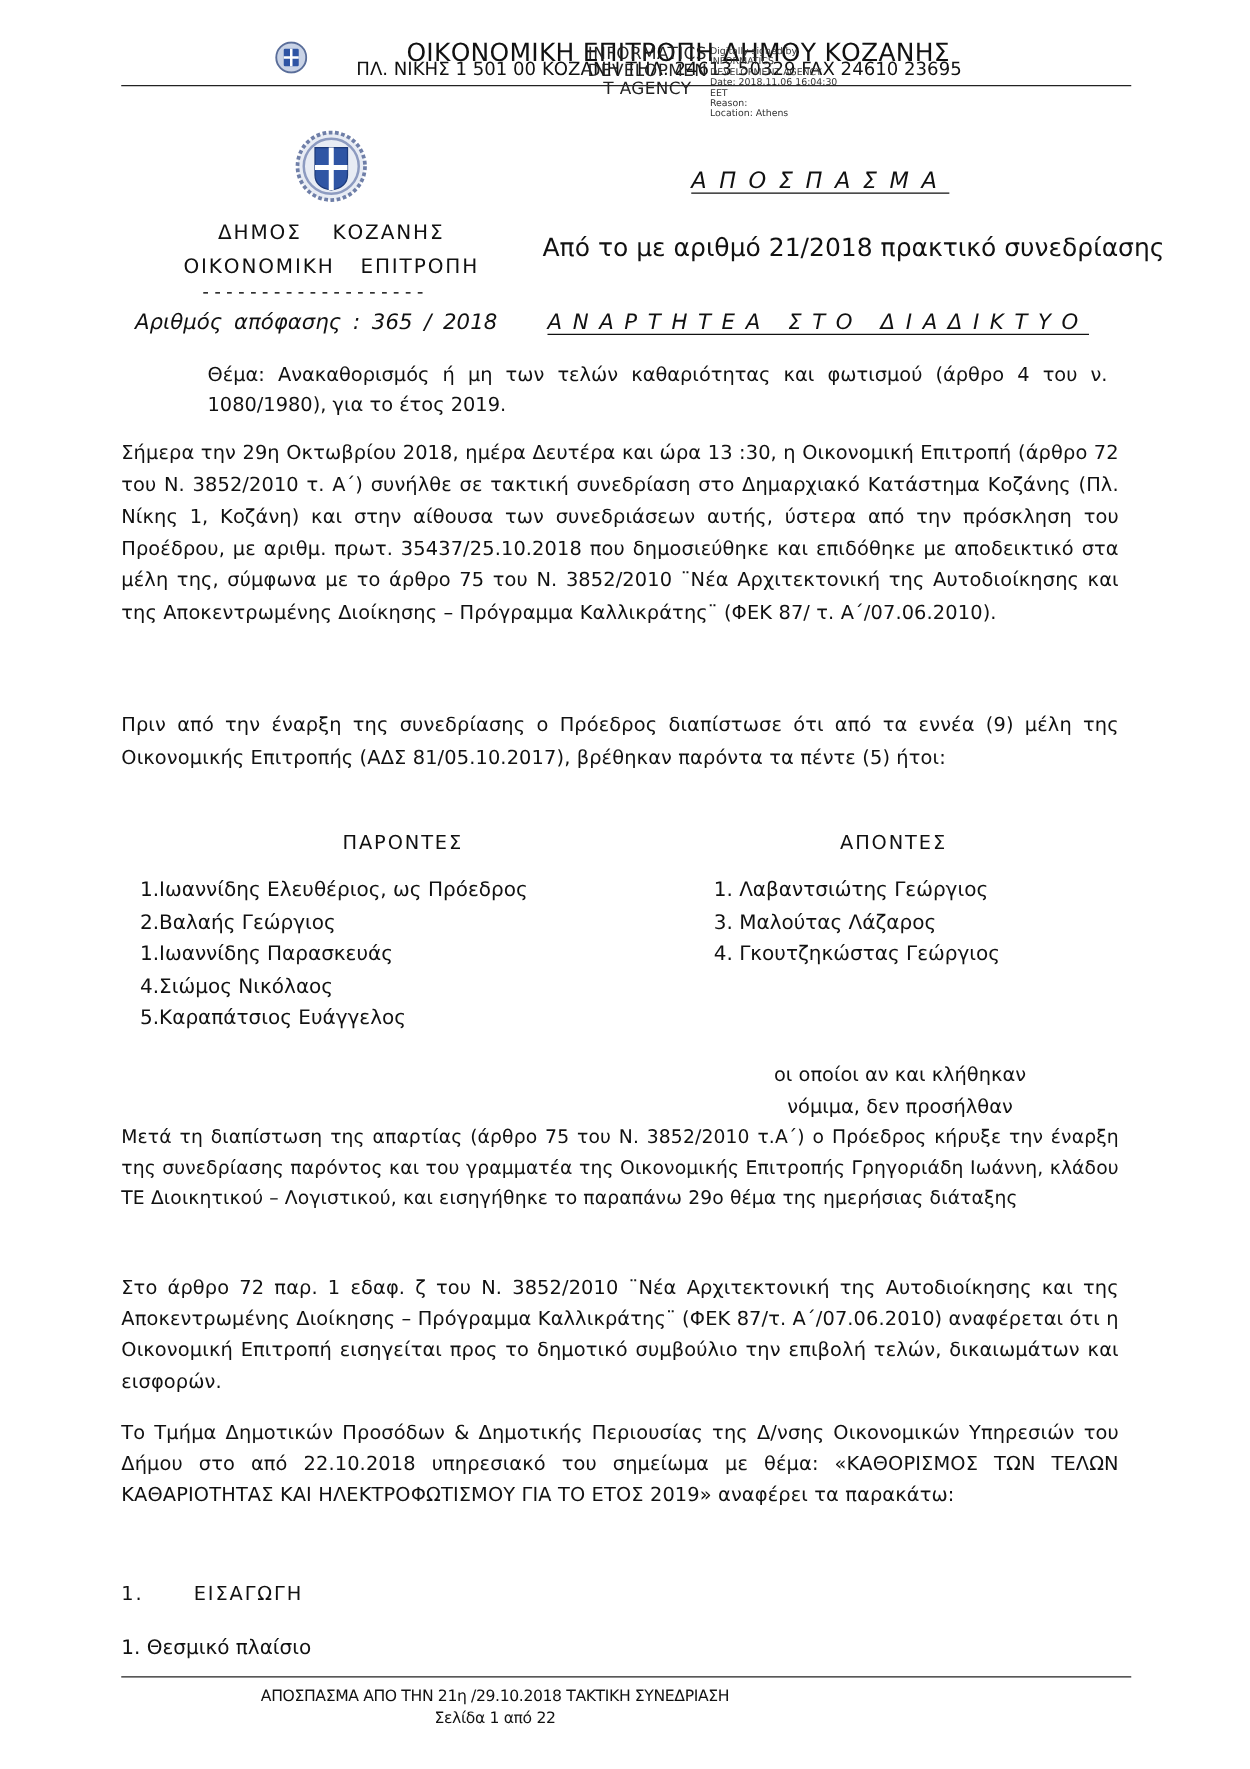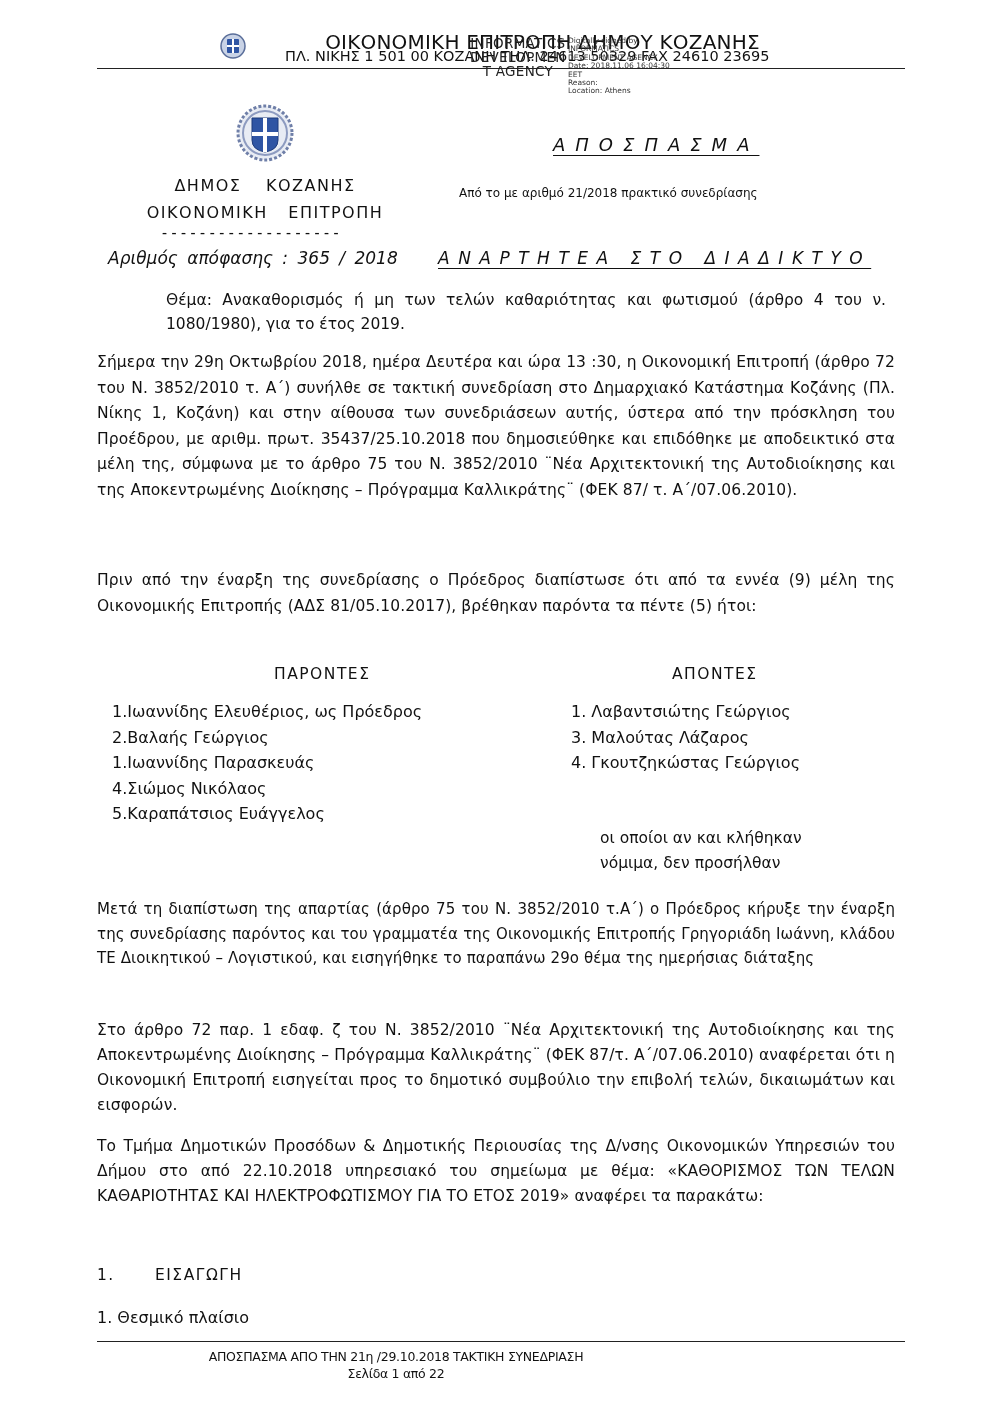--- a/index.html
+++ b/index.html
@@ -18,41 +18,41 @@
     .sig-main div { white-space: nowrap; }
     .sig-details { left: 568px; top: 37px; font-size: 7.5px; line-height: 8.4px; color: #333; white-space: nowrap; }
 
     .emblem-big { left: 236px; top: 104px; width: 58px; height: 58px; }
 
     .apospasma { left: 553px; top: 134px; font-size: 18px; font-style: italic; letter-spacing: 10px; text-decoration: underline; text-underline-offset: 4px; }
     .dimos { left: 130px; top: 172px; width: 270px; text-align: center; font-size: 16px; line-height: 27px; letter-spacing: 1.5px; }
     .dimos .l1 { word-spacing: 18px; }
     .dimos .l2 { word-spacing: 14px; }
     .dashes { left: 160px; top: 224px; font-size: 15px; letter-spacing: 0.5px; font-family: "DejaVu Sans Mono", monospace; }
-    .praktiko { left: 434px; top: 186px; font-size: 12px; margin-left: 25px; }
+    .praktiko { left: 434px; top: 186px; font-size: 20px; }
 
     .arithmos { left: 108px; top: 248px; font-size: 17px; font-style: italic; word-spacing: 4px; }
     .anartitea { left: 438px; top: 248px; font-size: 17px; font-style: italic; letter-spacing: 8.5px; text-decoration: underline; text-underline-offset: 4px; }
 
     .thema { left: 166px; top: 288px; width: 720px; font-size: 15.5px; line-height: 24px; text-align: justify; }
 
     .para { left: 97px; width: 798px; font-size: 15.5px; line-height: 25.5px; text-align: justify; letter-spacing: 0.1px; }
     .p1 { top: 350px; }
     .p2 { top: 568px; }
     .p3 { top: 897px; line-height: 24.5px; font-size: 15px; }
     .p4 { top: 1018px; line-height: 25px; }
     .p5 { top: 1102px; line-height: 25px; margin-top: 32px; }
 
     .col-head { font-size: 15.5px; letter-spacing: 1.5px; }
     .parontes-head { left: 274px; top: 665px; }
     .apontes-head { left: 672px; top: 665px; }
     .list { font-size: 16px; line-height: 25.5px; }
     .list-present { left: 112px; top: 699px; }
     .list-absent { left: 571px; top: 699px; }
-    .absent-note { left: 600px; top: 826px; width: 240px; font-size: 15.5px; line-height: 25px; }
+    .absent-note { left: 600px; top: 848px; width: 240px; text-align: center; font-size: 15.5px; line-height: 25px; }
 
     .sec-head { left: 97px; top: 1266px; font-size: 15.5px; letter-spacing: 1.5px; }
     .sec-head .num { display: inline-block; width: 58px; }
     .sec-sub { left: 97px; top: 1292px; font-size: 16px; margin-top: 16px; }
 
     .footer-rule { left: 97px; top: 1341px; width: 808px; height: 1px; background: #222; }
     .footer { left: 0; width: 792px; top: 1348px; text-align: center; font-size: 12.5px; line-height: 17px; letter-spacing: -0.3px; }
   </style>
 </head>
 <body>

